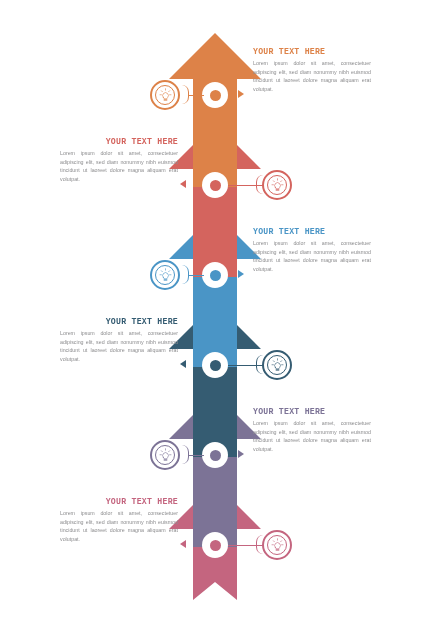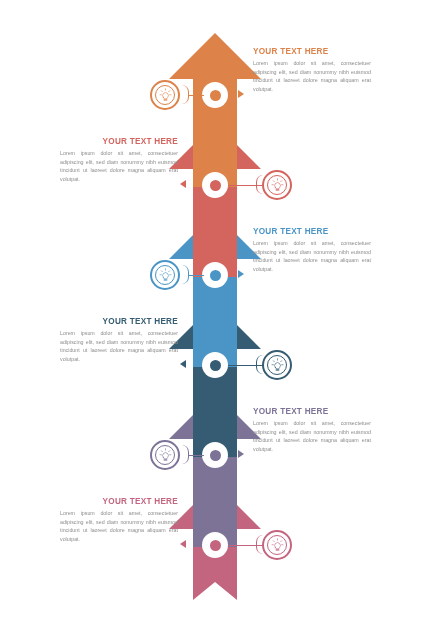--- a/index.html
+++ b/index.html
@@ -39,20 +39,21 @@
     width: 118px;
   }
   .text-block.right { left: 253px; text-align: left; }
   .text-block.left  { left: 60px;  text-align: right; }
   .step-title {
     font-size: 8.2px;
     font-weight: bold;
     letter-spacing: 0.25px;
     margin: 0 0 3px 0;
     line-height: 1.1;
+    font-family: Liberation Mono, monospace;
   }
   .step-body {
     font-size: 5.3px;
     line-height: 1.62;
     color: #8d8d8f;
     margin: 0;
     text-align: justify;
   }
   .text-block.left .step-body { text-align: justify; }
   .hub {

